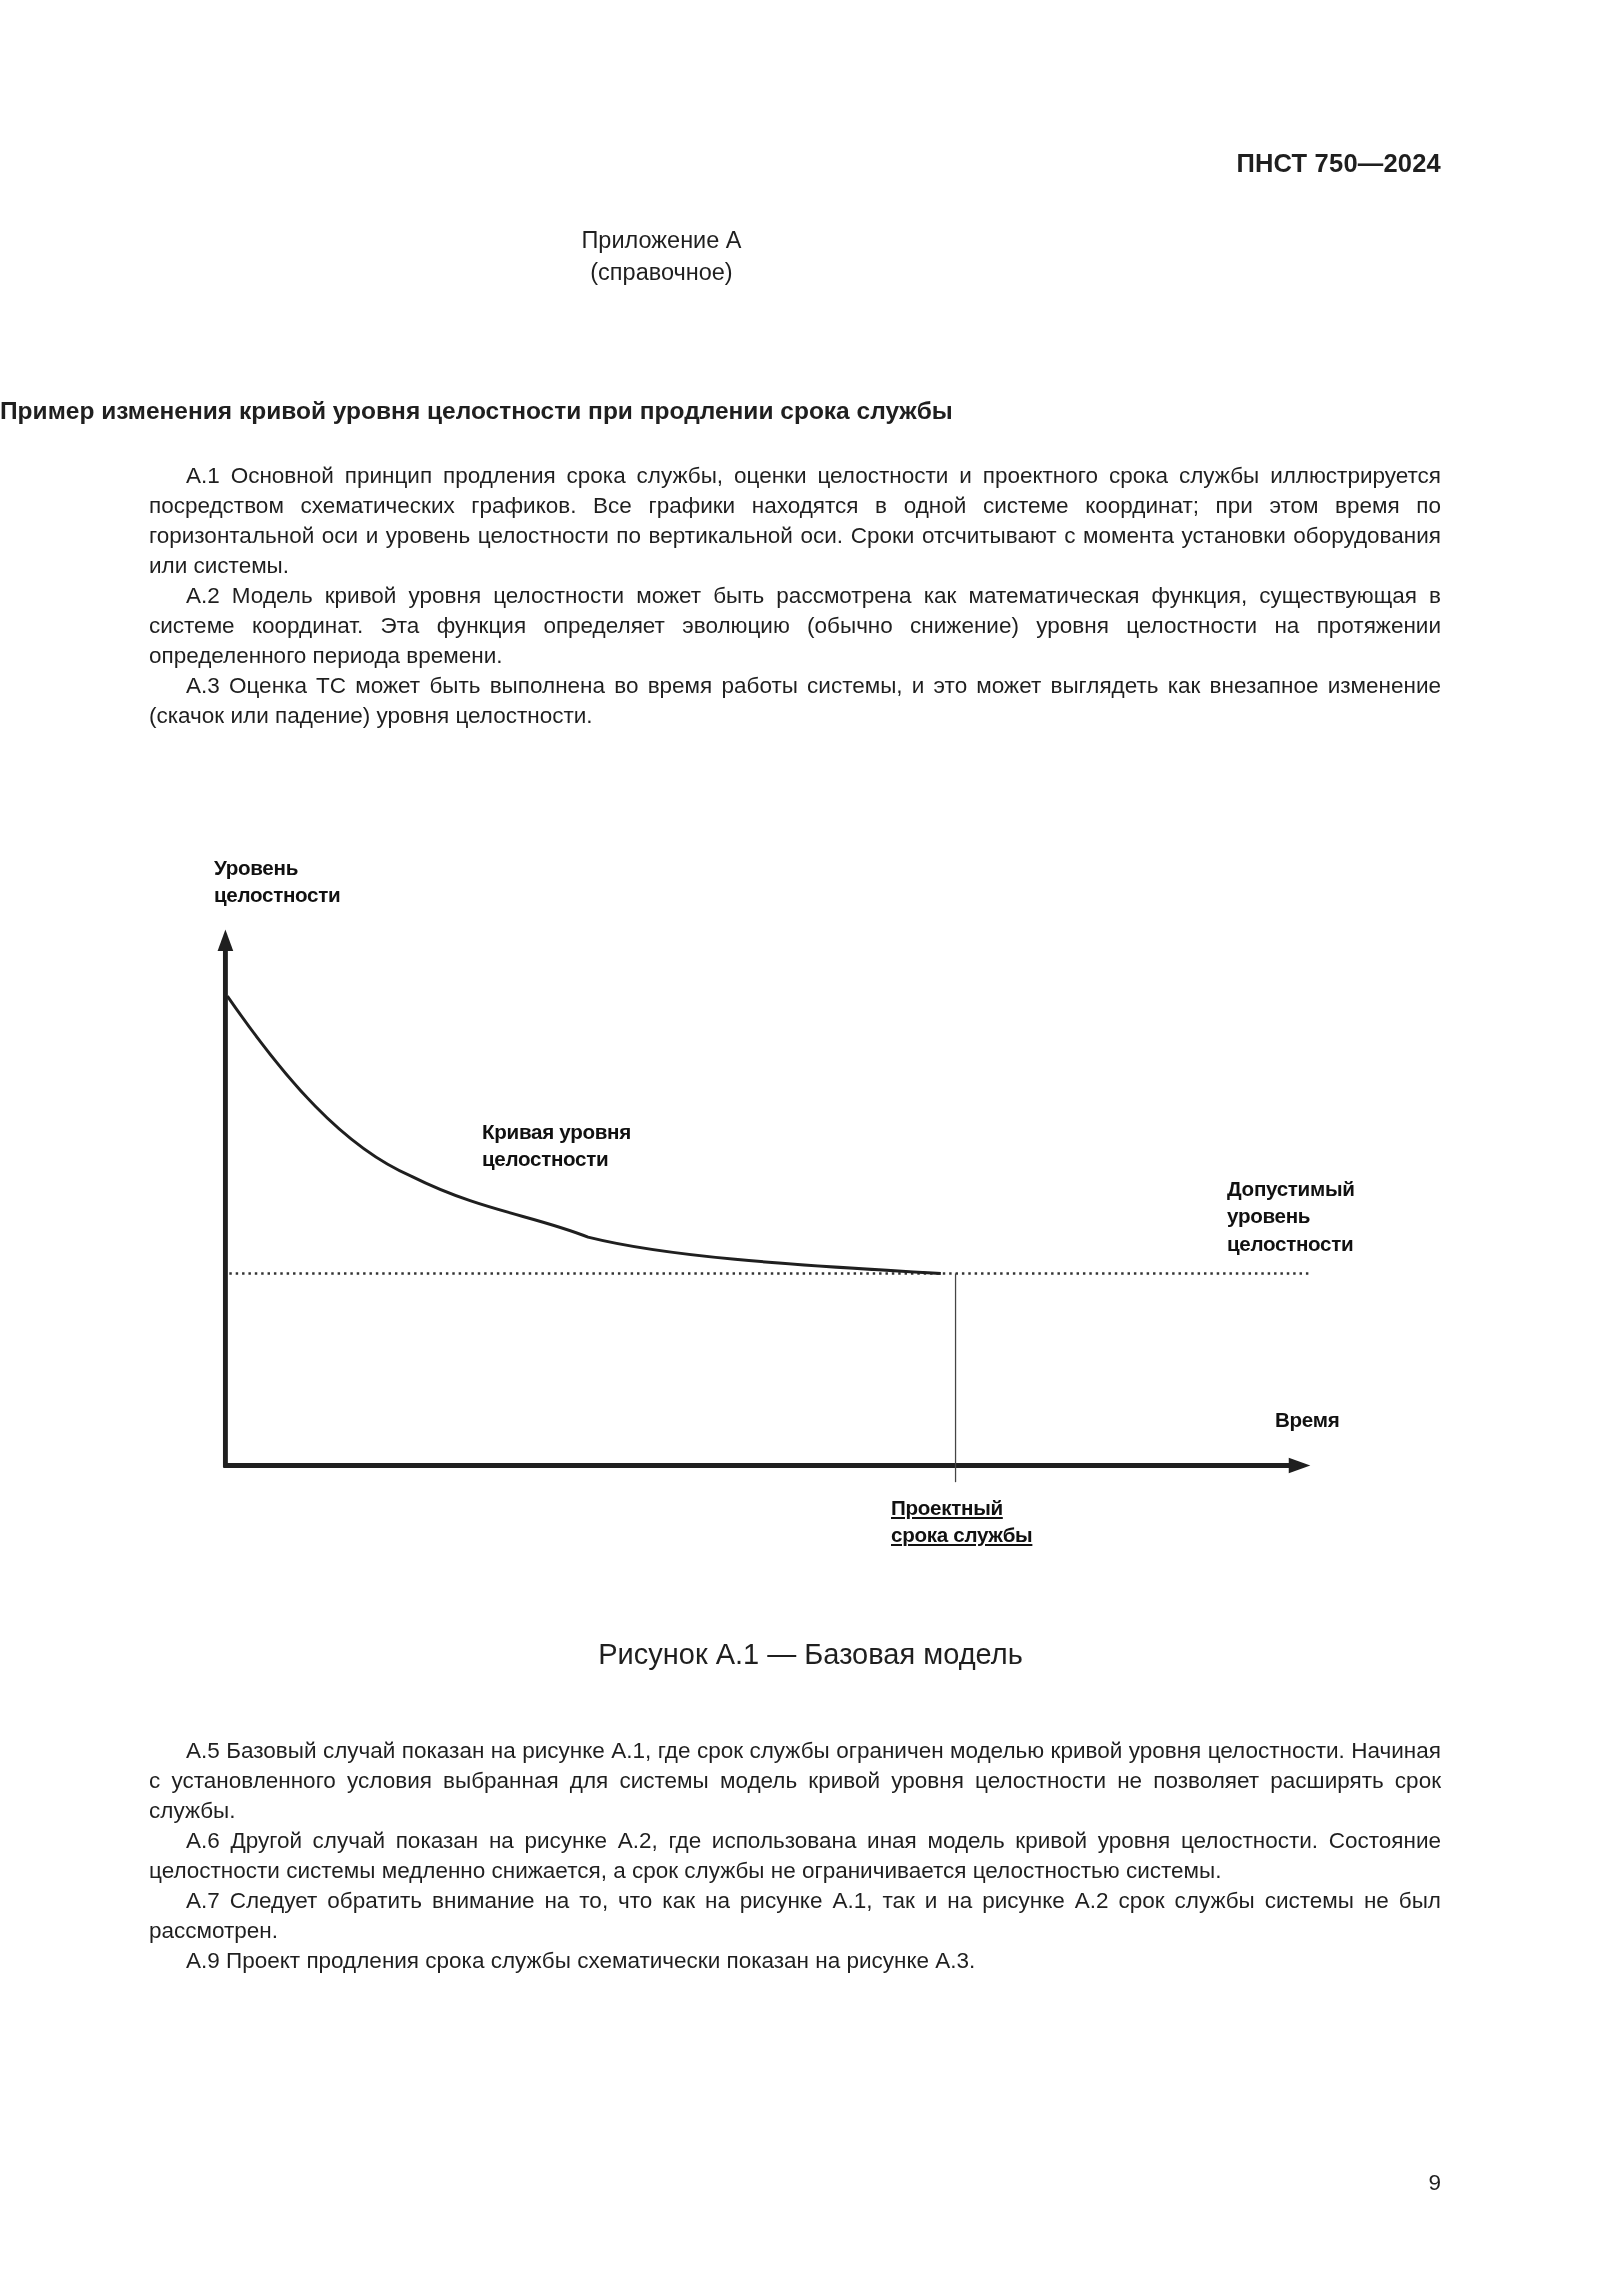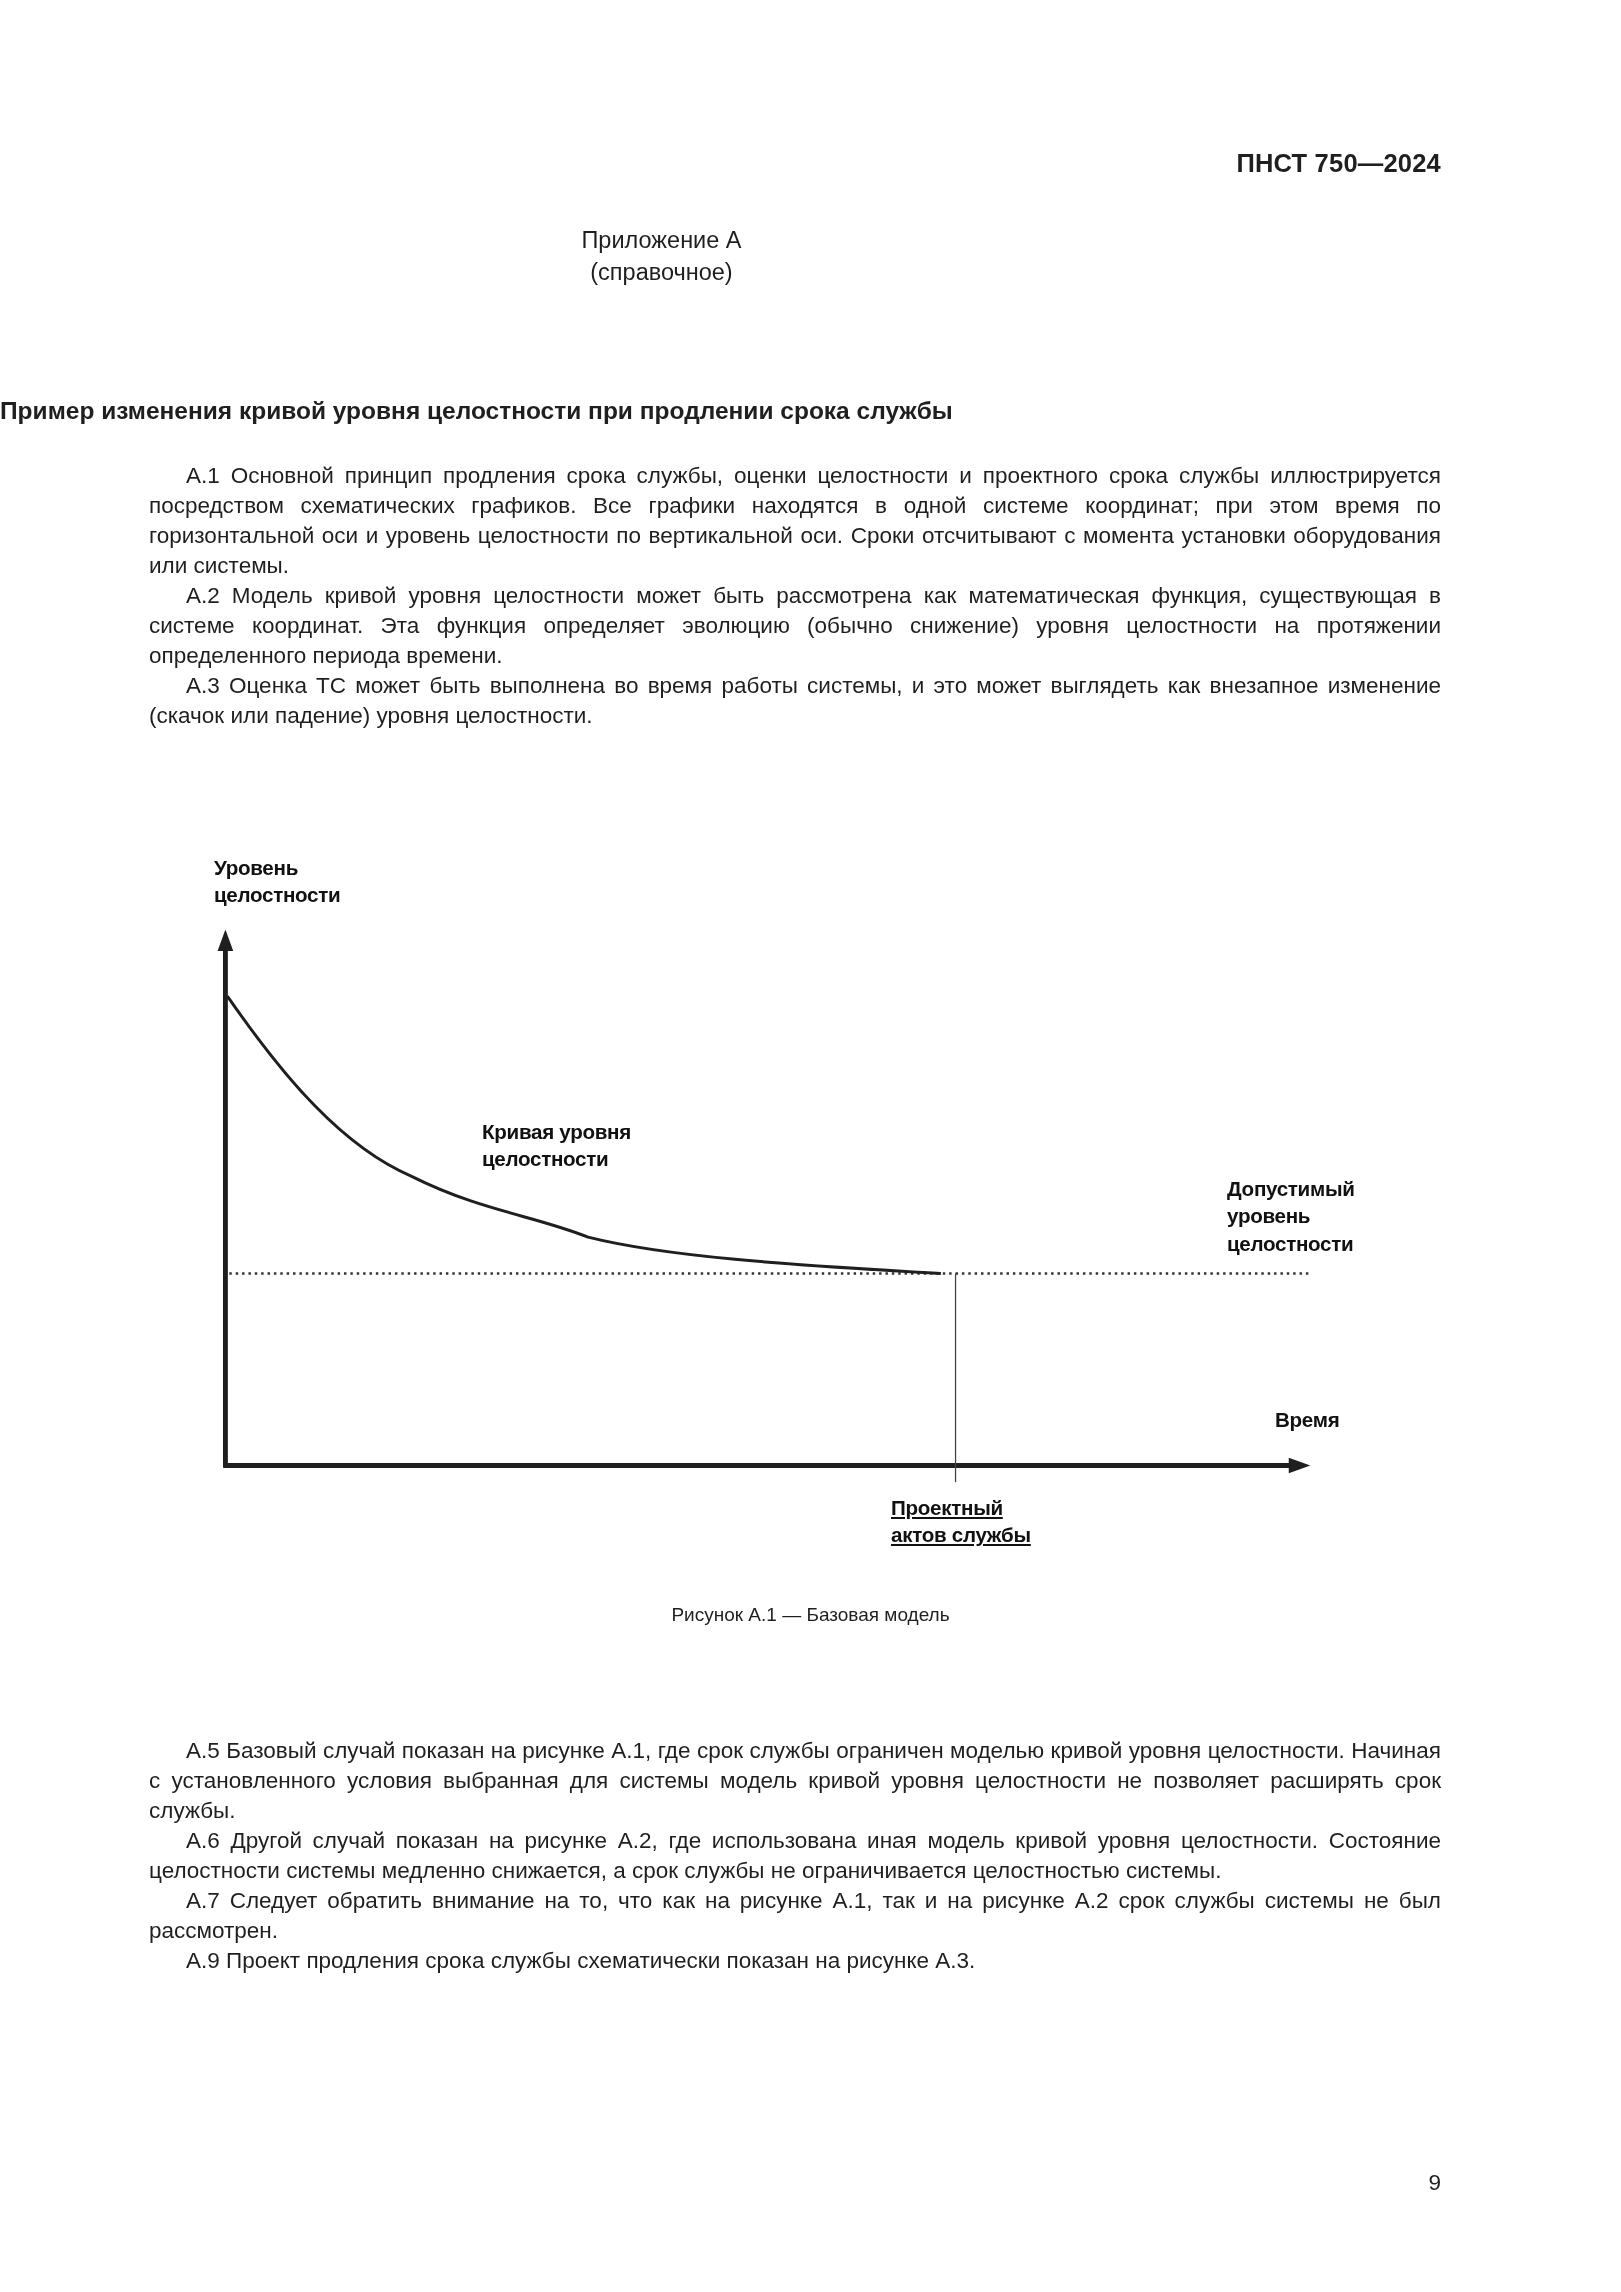--- a/index.html
+++ b/index.html
@@ -4,21 +4,21 @@
 <style>
   html, body { margin: 0; padding: 0; background: #ffffff; }
   body { width: 1621px; height: 2293px; position: relative; overflow: hidden;
          font-family: "Liberation Sans", sans-serif; color: #1f1f1f; }
   .abs { position: absolute; }
   .doc-code { right: 180px; top: 149px; font-weight: bold; font-size: 25.5px; letter-spacing: 0.2px; }
   .annex { left: 0; width: 1323px; text-align: center; font-weight: normal; font-size: 23.5px; line-height: 32px; top: 224px; }
   .section-title { left: 0; width: 1383px; text-align: left; font-weight: bold; font-size: 24.5px; top: 397px; }
   .body-block { left: 149px; width: 1292px; font-size: 22.5px; line-height: 30px; text-align: justify; }
   .para { text-indent: 37px; margin: 0; }
-  .caption { left: 0; width: 1621px; text-align: center; font-size: 19px; top: 1604px; }
+  .caption { left: 0; width: 1621px; text-align: center; font-size: 29px; top: 1638px; }
   .page-num { right: 180px; top: 2170px; font-size: 22.5px; }
   .chart-label { font-weight: bold; font-size: 20.6px; line-height: 27.4px; color: #111; letter-spacing: -0.3px; }
   svg.chart { position: absolute; left: 0; top: 0; }
 </style>
 </head>
 <body>
 
 <div class="abs doc-code">ПНСТ 750—2024</div>
 
 <div class="abs annex">
@@ -64,21 +64,21 @@
 <div class="abs chart-label" style="left:1227px;top:1175px;">
   <div>Допустимый</div>
   <div>уровень</div>
   <div>целостности</div>
 </div>
 
 <div class="abs chart-label" style="left:1275px;top:1406px;">Время</div>
 
 <div class="abs chart-label" style="left:891px;top:1494px;text-decoration:underline;">
   <div>Проектный</div>
-  <div>актов службы</div>
+  <div>срока службы</div>
 </div>
 
 <div class="abs caption">Рисунок А.1 — Базовая модель</div>
 
 <div class="abs body-block" style="top:1706px;margin-top:30px;">
   <p class="para">А.5  Базовый случай показан на рисунке А.1, где срок службы ограничен моделью кривой уровня целостности. Начиная с установленного условия выбранная для системы модель кривой уровня целостности не позволяет расширять срок службы.</p>
   <p class="para">А.6  Другой случай показан на рисунке А.2, где использована иная модель кривой уровня целостности. Состояние целостности системы медленно снижается, а срок службы не ограничивается целостностью системы.</p>
   <p class="para">А.7  Следует обратить внимание на то, что как на рисунке А.1, так и на рисунке А.2 срок службы системы не был рассмотрен.</p>
   <p class="para">А.9  Проект продления срока службы схематически показан на рисунке А.3.</p>
 </div>

